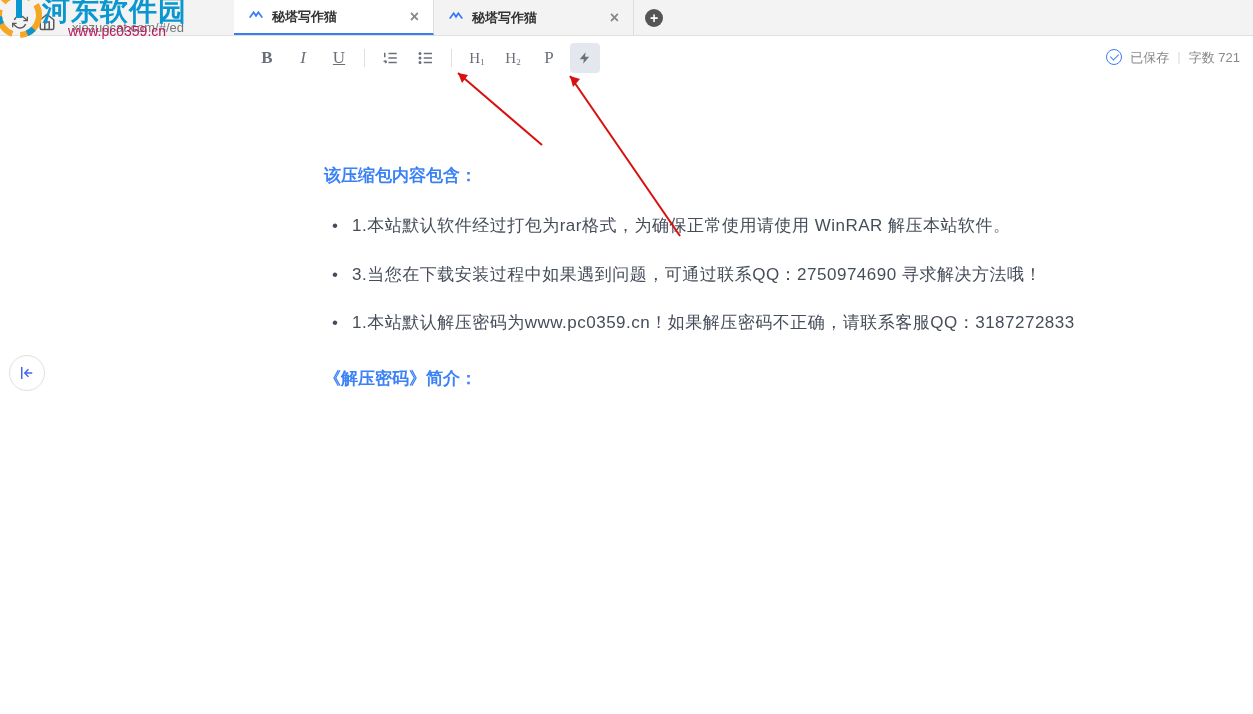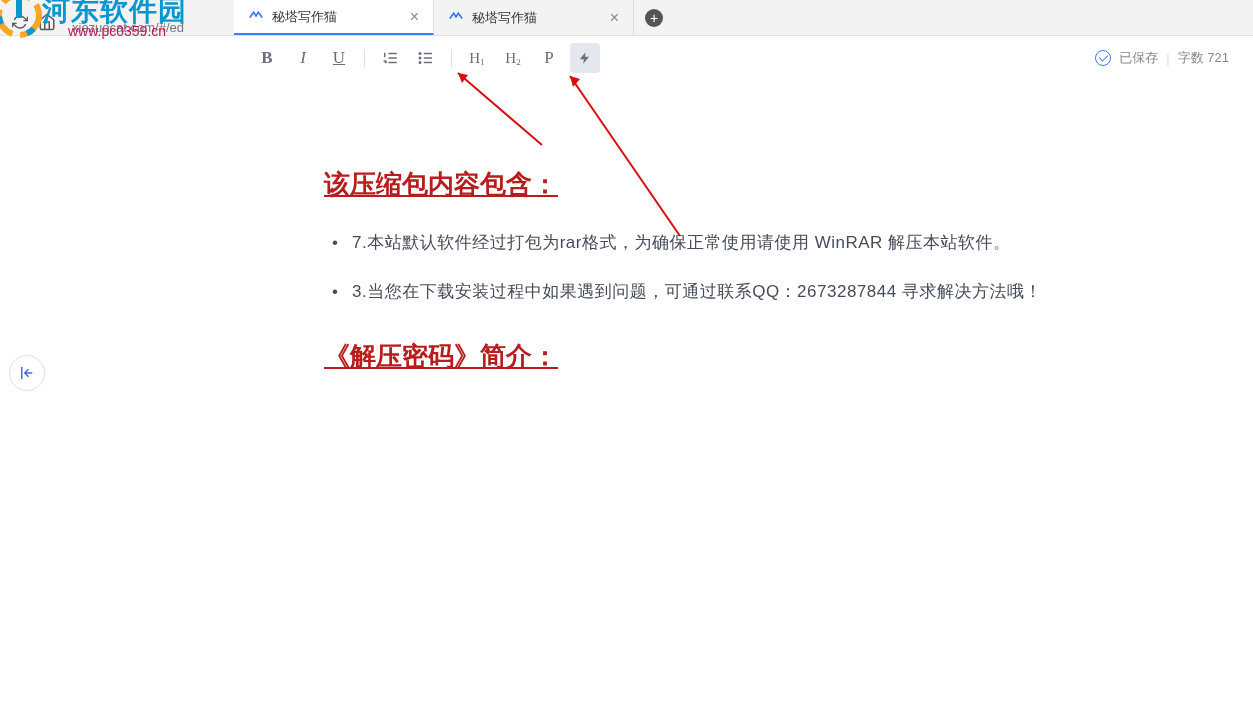--- a/index.html
+++ b/index.html
@@ -2,48 +2,48 @@
 <html><head>
 <meta charset="utf-8">
 <style>
 * { margin: 0; padding: 0; box-sizing: border-box; }
 body { font-family: -apple-system, "Microsoft YaHei", sans-serif; background: #fff; overflow: hidden; width: 1253px; height: 714px; position: relative; }
 
 .browser-bar { height: 36px; background: #f3f3f3; display: flex; align-items: flex-end; border-bottom: 1px solid #e0e0e0; position: relative; }
 .nav-controls { display: flex; align-items: center; gap: 10px; padding: 0 12px; color: #5a5a5a; }
 .nav-controls span { cursor: pointer; font-size: 16px; }
 .url-box { font-size: 13px; color: #777; margin-left: 4px; white-space: nowrap; }
-.tabs-row { display: flex; margin-left: 20px; height: 100%; }
+.tabs-row { display: flex; margin-left: 20px; height: 100%; font-weight: bold; }
 .tab { display: flex; align-items: center; height: 100%; padding: 0 14px; min-width: 200px; border-right: 1px solid #ddd; position: relative; background: #f3f3f3; }
 .tab.active { background: #fff; border-bottom: 2px solid #3b7bf6; border-top: none; }
 .tab-favicon { width: 16px; height: 16px; margin-right: 8px; display: flex; align-items: center; justify-content: center; }
 .tab-favicon svg { width: 14px; height: 14px; }
 .tab-title { font-size: 13px; color: #333; flex: 1; }
 .tab-close { color: #888; font-size: 16px; margin-left: 8px; cursor: pointer; }
 .new-tab { display: flex; align-items: center; justify-content: center; width: 40px; color: #555; cursor: pointer; }
 .new-tab span { background: #555; color: #fff; width: 18px; height: 18px; border-radius: 50%; display: flex; align-items: center; justify-content: center; font-size: 14px; }
 
 .app-area { position: relative; height: calc(714px - 40px); display: flex; }
 .left-gutter { width: 54px; display: flex; flex-direction: column; align-items: center; justify-content: center; }
 .exit-btn { width: 36px; height: 36px; border-radius: 50%; border: 1px solid #e0e0e0; display: flex; align-items: center; justify-content: center; color: #4766f0; cursor: pointer; background: #fff; }
 .main-panel { flex: 1; position: relative; }
 
 .toolbar { height: 44px; display: flex; align-items: center; padding: 0 16px; position: relative; }
 .toolbar-btns { display: flex; align-items: center; gap: 6px; margin-left: 182px; }
 .tb { width: 30px; height: 30px; display: flex; align-items: center; justify-content: center; color: #6a6f7a; cursor: pointer; font-size: 17px; font-family: Georgia, serif; border-radius: 4px; position: relative; }
 .tb.small-sub { font-size: 15px; }
 .tb .sub { font-size: 9px; position: relative; top: 4px; }
 .tb.flash { background: #e4e7ee; }
-.toolbar-right { position: absolute; right: 24px; display: flex; align-items: center; gap: 8px; font-size: 13px; color: #888; }
+.toolbar-right { position: absolute; right: 13px; display: flex; align-items: flex-start; gap: 8px; font-size: 13px; color: #888; }
 .check-ic { width: 16px; height: 16px; border: 1.5px solid #3b7bf6; border-radius: 50%; display: flex; align-items: center; justify-content: center; }
 .check-ic::after { content: ""; width: 4px; height: 7px; border-right: 1.5px solid #3b7bf6; border-bottom: 1.5px solid #3b7bf6; transform: rotate(45deg); margin-top: -2px; }
 .divider { color: #ddd; }
 
 .editor { padding: 30px 80px 0 270px; font-size: 17px; color: #464d5a; line-height: 1.9; height: calc(100% - 44px); overflow: hidden; }
-.editor h2 { font-size: 26px; font-weight: 600; color: #b91c1c; margin: 24px 0 18px; text-decoration: underline; }
+.editor h2 { font-size: 17px; font-weight: 600; color: #3b82f6; margin: 24px 0 18px; }
 .editor h2:first-child { margin-top: 50px; }
 .editor ul { list-style: none; padding-left: 28px; }
 .editor li { position: relative; margin-bottom: 16px; letter-spacing: 0.5px; }
 .editor li::before { content: "•"; position: absolute; left: -20px; color: #464d5a; }
 
 .watermark { position: absolute; top: -10px; left: -10px; z-index: 100; pointer-events: none; }
 .wm-text { position: absolute; top: 2px; left: 52px; font-size: 28px; font-weight: bold; color: #0a97d0; white-space: nowrap; letter-spacing: 1px; }
 .wm-url { position: absolute; top: 33px; left: 78px; font-size: 14px; color: #be185d; }
 .wm-logo { width: 50px; height: 50px; position: absolute; top: 0; left: 4px; }
 
@@ -150,24 +150,25 @@
         <span class="check-ic"></span>
         <span>已保存</span>
         <span class="divider">|</span>
         <span><span>字数</span> <span>721</span></span>
       </div>
     </div>
 
     <div class="editor">
       <h2>该压缩包内容包含：</h2>
       <ul>
-        <li>7.本站默认软件经过打包为rar格式，为确保正常使用请使用 WinRAR 解压本站软件。</li>
-        <li>3.当您在下载安装过程中如果遇到问题，可通过联系QQ：2673287844 寻求解决方法哦！</li>
+        <li>1.本站默认软件经过打包为rar格式，为确保正常使用请使用 WinRAR 解压本站软件。</li>
+        <li>3.当您在下载安装过程中如果遇到问题，可通过联系QQ：2750974690 寻求解决方法哦！</li>
       </ul>
       <ul>
+        <li>1.本站默认解压密码为www.pc0359.cn！如果解压密码不正确，请联系客服QQ：3187272833</li>
       </ul>
       <h2>《解压密码》简介：</h2>
     </div>
 
     <svg class="arrow" style="top:25px;left:390px;" width="110" height="90">
       <path class="arrow-path" d="M 98 84 L 14 12"></path>
       <polygon class="arrow-head" points="14,12 24,14 18,22"></polygon>
     </svg>
     <svg class="arrow" style="top:28px;left:504px;" width="130" height="180">
       <path class="arrow-path" d="M 122 172 L 12 12"></path>

